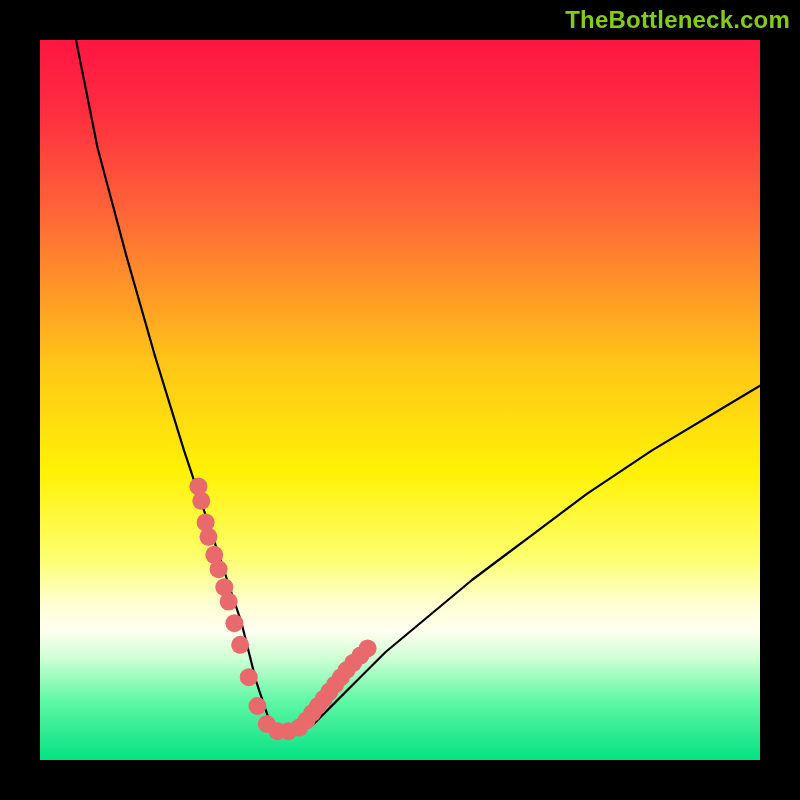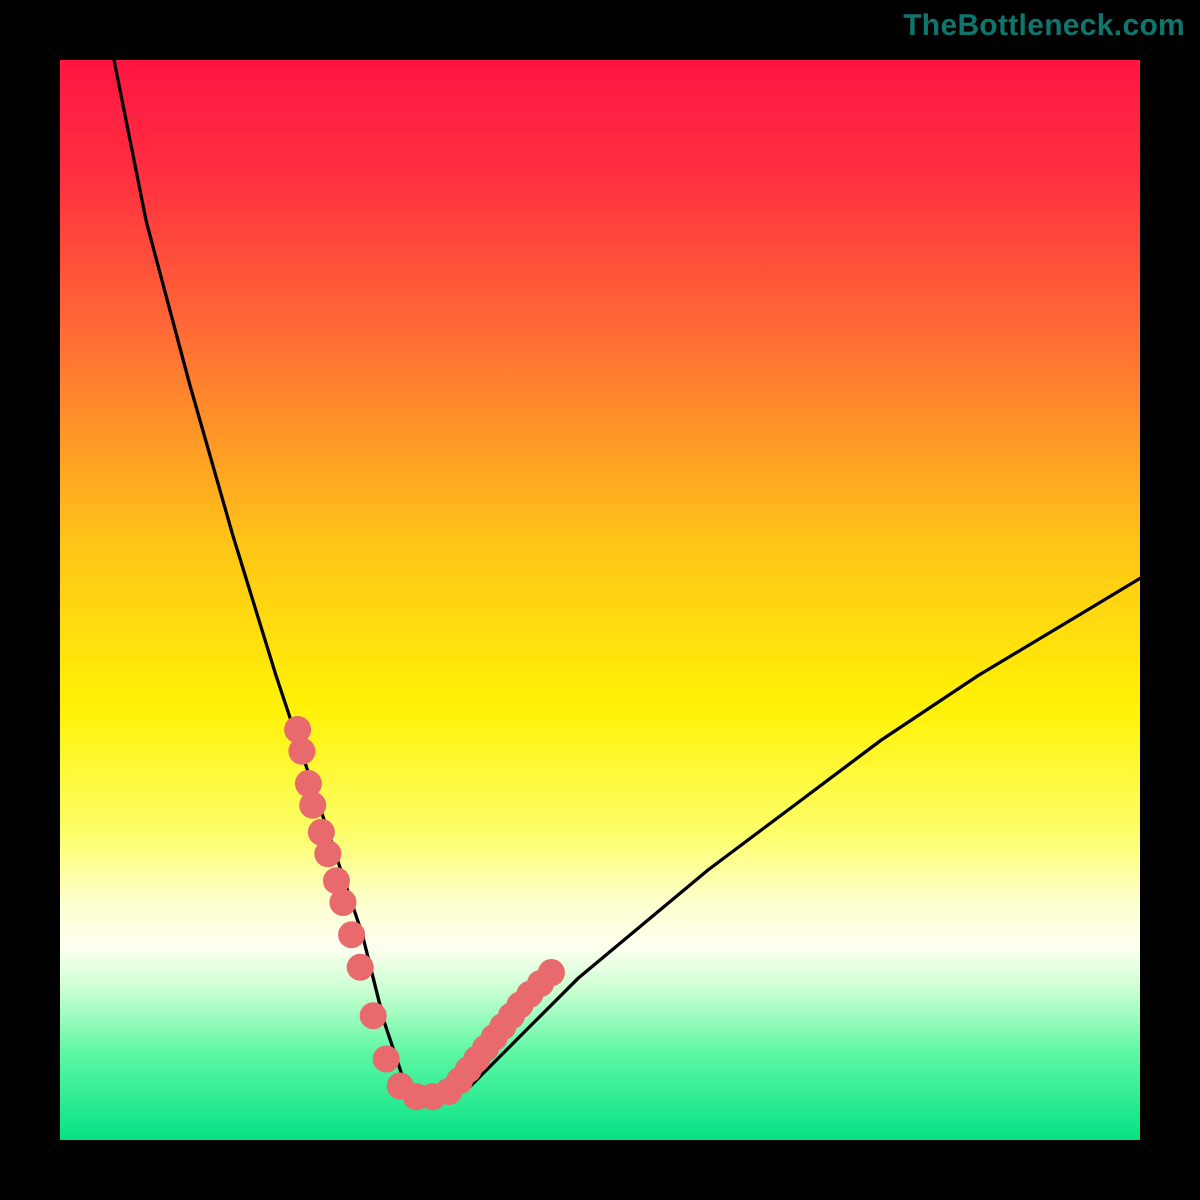--- a/index.html
+++ b/index.html
@@ -29,23 +29,23 @@
   .plot svg {
     display: block;
     width: 720px;
     height: 720px;
   }
   .watermark {
     position: absolute;
     top: 6px;
     right: 10px;
     font-family: Arial, Helvetica, sans-serif;
-    font-size: 20px;
+    font-size: 24px;
     font-weight: 600;
-    color: #0f766e;
+    color: #84cc16;
     letter-spacing: 0.2px;
     user-select: none;
   }
 </style>
 </head>
 <body>
 <div class="frame">
   <div class="watermark">TheBottleneck.com</div>
   <div class="plot">
     <svg id="chart-svg" viewBox="0 0 720 720" preserveAspectRatio="none">

